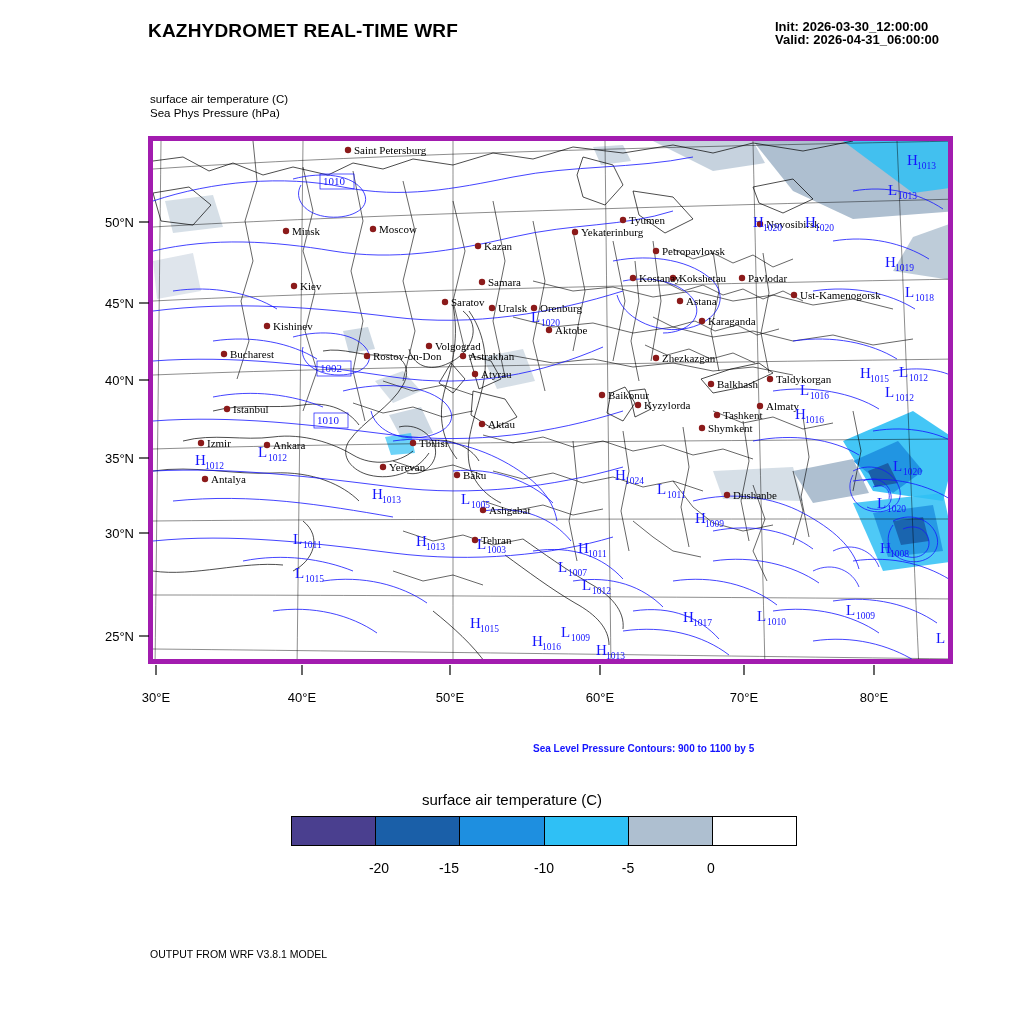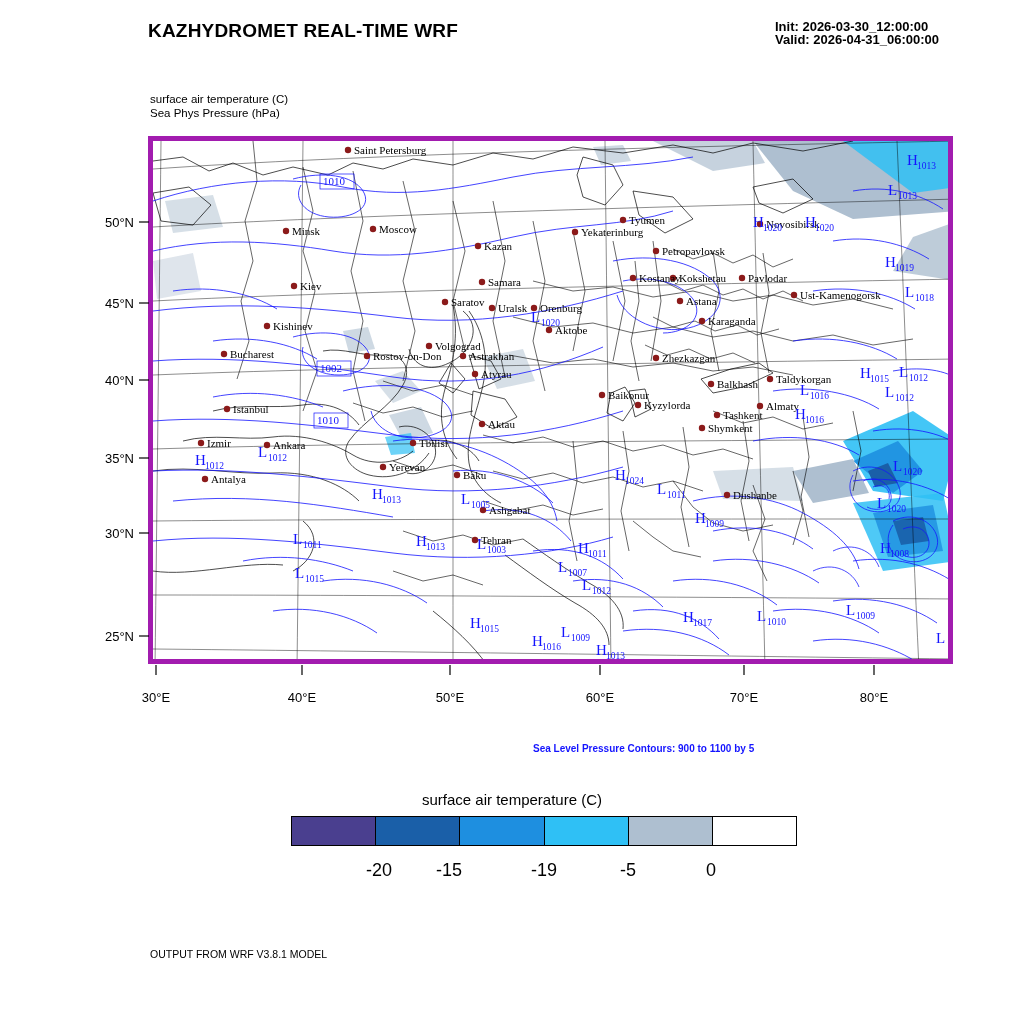--- a/index.html
+++ b/index.html
@@ -20,21 +20,21 @@
   .lon-label{font-size:13px;text-anchor:middle;}
 
   #axis-layer{position:absolute;left:0;top:0;width:1024px;height:1024px;pointer-events:none;}
 
   #sl-caption{left:533px;top:719px;font-size:10px;color:#1414ff;font-weight:bold;margin-top:24px;}
 
   #cbar-title{left:0;top:791px;width:1024px;text-align:center;font-size:15px;}
   #cbar{left:291px;top:816px;width:506px;height:30px;border:1px solid #000;box-sizing:border-box;display:flex;}
   #cbar .seg{flex:1 1 0;height:100%;}
   #cbar-ticks{left:291px;top:860px;width:506px;height:20px;}
-  #cbar-ticks span{position:absolute;font-size:18px;transform:translateX(-50%);}
+  #cbar-ticks span{position:absolute;font-size:14px;transform:translateX(-50%);}
 
   #footer{left:150px;top:948px;font-size:10.5px;font-weight:normal;line-height:13px;}
 
   text{font-family:"Liberation Sans",sans-serif;}
   .city-dot{fill:#8b1a1a;}
   .city-name{font-size:11px;fill:#000;font-family:"Liberation Serif",serif;}
   .iso{fill:none;stroke:#1414ff;stroke-width:.8;}
   .coast{fill:none;stroke:#000;stroke-width:.7;}
   .border{fill:none;stroke:#000;stroke-width:.6;}
   .grat{fill:none;stroke:#000;stroke-width:.45;}
@@ -455,20 +455,20 @@
     <div class="seg" style="background: rgb(74, 63, 143);"></div>
     <div class="seg" style="background: rgb(26, 95, 168); border-left: 1px solid rgb(0, 0, 0);"></div>
     <div class="seg" style="background: rgb(30, 143, 224); border-left: 1px solid rgb(0, 0, 0);"></div>
     <div class="seg" style="background: rgb(47, 192, 245); border-left: 1px solid rgb(0, 0, 0);"></div>
     <div class="seg" style="background: rgb(174, 191, 208); border-left: 1px solid rgb(0, 0, 0);"></div>
     <div class="seg" style="background: rgb(255, 255, 255); border-left: 1px solid rgb(0, 0, 0);"></div>
   </div>
 <div class="abs" id="cbar-ticks">
     <span style="left: 88px;">-20</span>
     <span style="left: 158px;">-15</span>
-    <span style="left: 253px;">-19</span>
+    <span style="left: 253px;">-10</span>
     <span style="left: 337px;">-5</span>
     <span style="left: 420px;">0</span>
   </div>
 
 <div class="abs" id="footer">
   <div>OUTPUT FROM WRF V3.8.1 MODEL</div>
 </div>
 
 </body></html>

